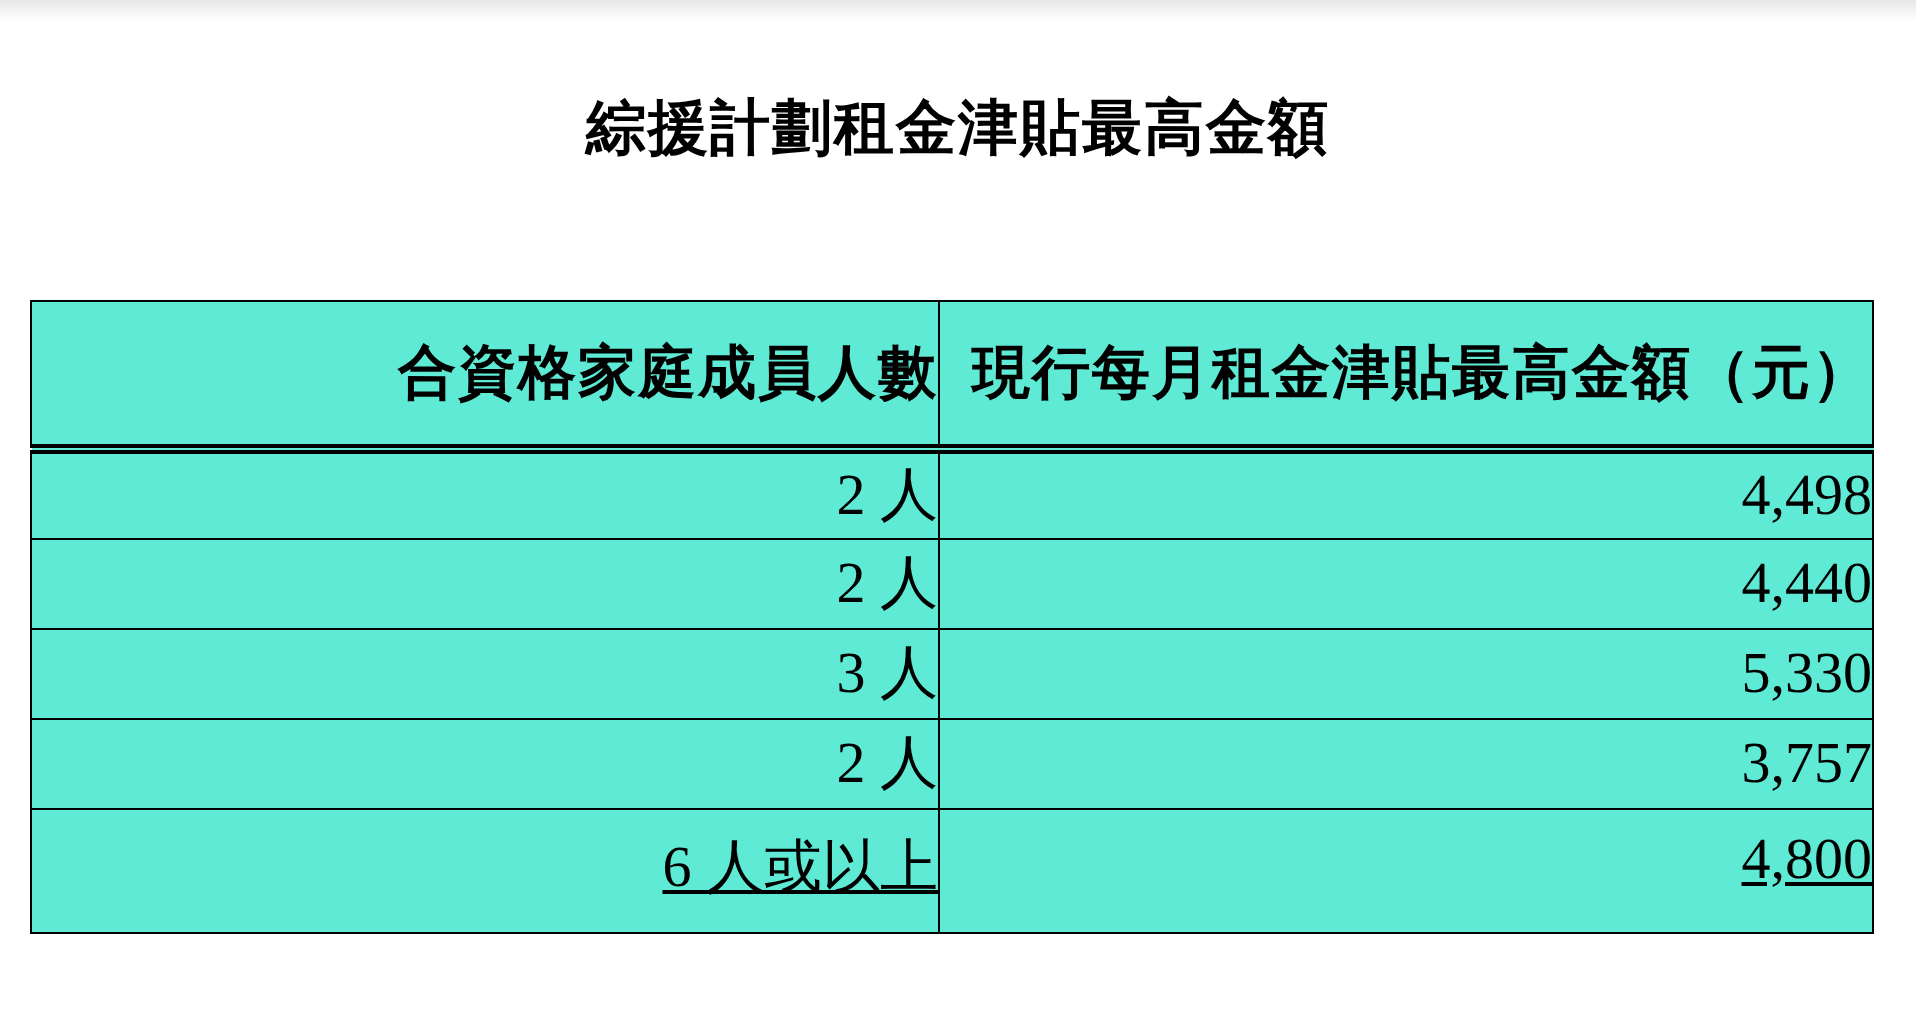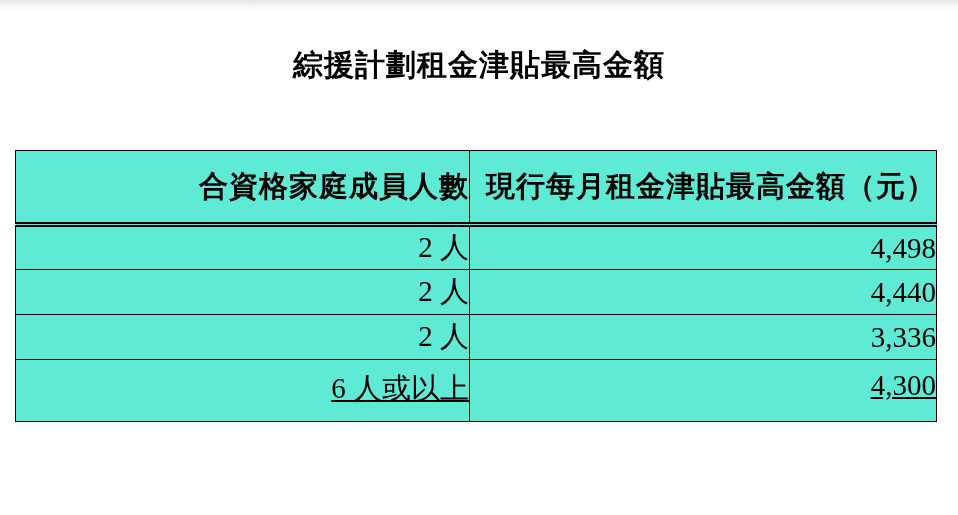--- a/index.html
+++ b/index.html
@@ -87,21 +87,25 @@
   <tbody>
     <tr>
       <td>2 人</td>
       <td>4,498</td>
     </tr>
     <tr>
       <td>2 人</td>
       <td>4,440</td>
     </tr>
     <tr>
+      <td>3 人</td>
+      <td>5,330</td>
+    </tr>
+    <tr>
       <td>2 人</td>
-      <td>3,336</td>
+      <td>3,757</td>
     </tr>
     <tr class="last">
       <td>6 人或以上</td>
-      <td>4,300</td>
+      <td>4,800</td>
     </tr>
   </tbody>
 </table>
 
 </body></html>

